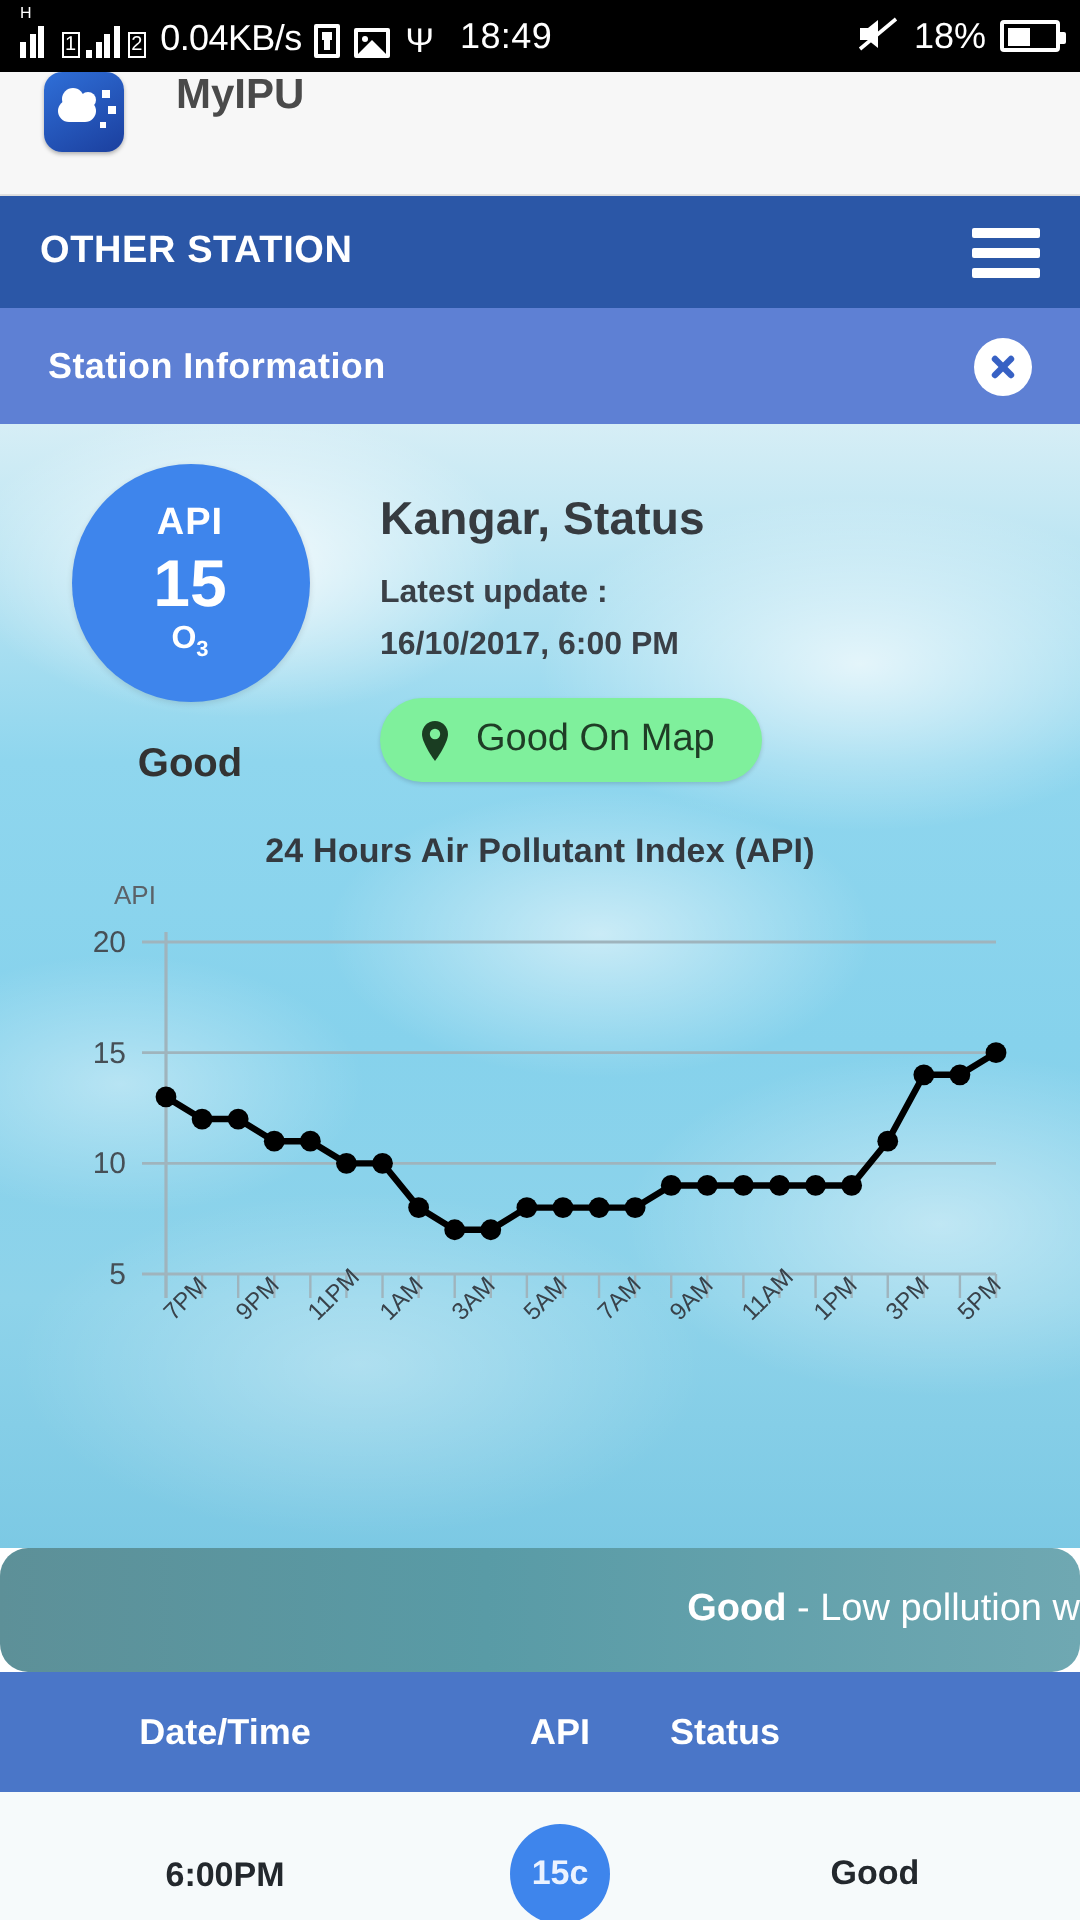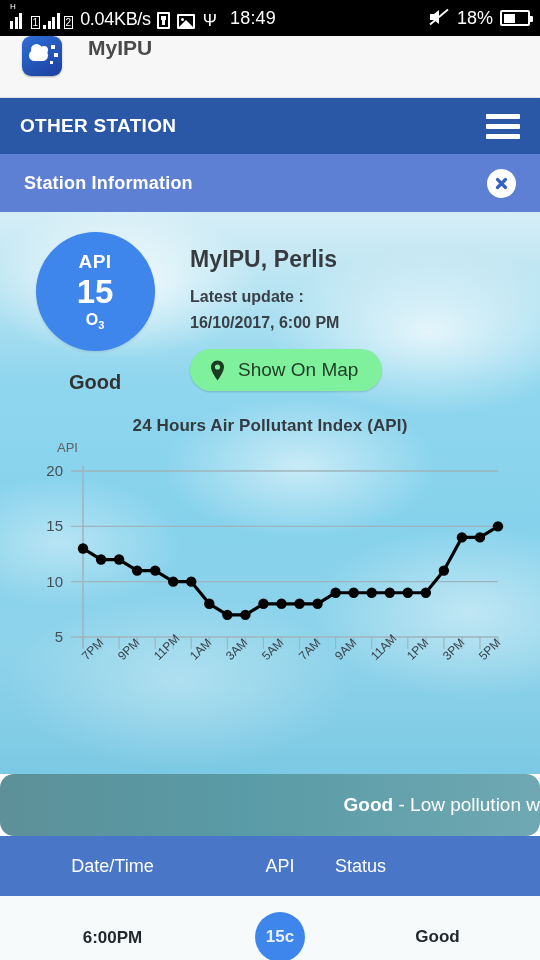--- a/index.html
+++ b/index.html
@@ -195,21 +195,21 @@
     display: flex; align-items: center; justify-content: flex-end;
     overflow: hidden; white-space: nowrap; border-radius: 14px;
   }
   .marquee .mtext { font-size: 19px; color: #ffffff; padding-right: 0; }
   .marquee .mtext b { font-weight: bold; }
 
   
   .tbl-head {
     width: 540px; height: 60px; background: #4a76c8;
     display: flex; align-items: center; color: #fff;
-    font-size: 18px; font-weight: normal;
+    font-size: 18px; font-weight: bold;
   }
   .tbl-head .c1 { width: 225px; text-align: center; }
   .tbl-head .c2 { width: 110px; text-align: center; }
   .tbl-head .c3 { flex: 1; text-align: left; }
   .tbl-row {
     width: 540px; height: 82px; background: #f6fafb;
     display: flex; align-items: center;
   }
   .tbl-row .c1 {
     width: 225px; text-align: center; font-size: 17px; font-weight: bold; color: #23282d;
@@ -297,31 +297,31 @@
   <div class="topcard">
     <div class="api-col">
       <div class="api-circle">
         <span class="lbl">API</span>
         <span class="val">15</span>
         <span class="pol"><span>O</span><sub>3</sub></span>
       </div>
       <div class="api-status">Good</div>
     </div>
     <div class="info-col">
-      <div class="station-name">MyIPU, Perlis</div>
+      <div class="station-name">Kangar, Status</div>
       <div class="latest-lbl">Latest update :</div>
       <div class="latest-val">16/10/2017, 6:00 PM</div>
       <button class="showmap">
         <span class="pin">
           <svg width="15" height="21" viewBox="0 0 15 21">
             <path d="M7.5 0.5C3.9 0.5 1 3.4 1 7c0 4.9 6.5 13.5 6.5 13.5S14 11.9 14 7c0-3.6-2.9-6.5-6.5-6.5z" fill="#1a3d22"></path>
             <circle cx="7.5" cy="7" r="2.6" fill="#7ff09c"></circle>
           </svg>
         </span>
-        <span class="lbl">Show On Map</span>
+        <span class="lbl">Good On Map</span>
       </button>
     </div>
   </div>
 
   <div class="chart-wrap">
     <div class="chart-title">24 Hours Air Pollutant Index (API)</div>
     <div class="chart-ylabel">API</div>
     <svg class="plot" id="plot-svg" viewBox="0 0 540 250">
         <line x1="71" y1="221" x2="498" y2="221" stroke="#9fb4bd" stroke-width="1.4"></line>
         <text x="63" y="226" text-anchor="end" font-family="&quot;Liberation Sans&quot;, sans-serif" font-size="15" fill="#464f56">5</text>

